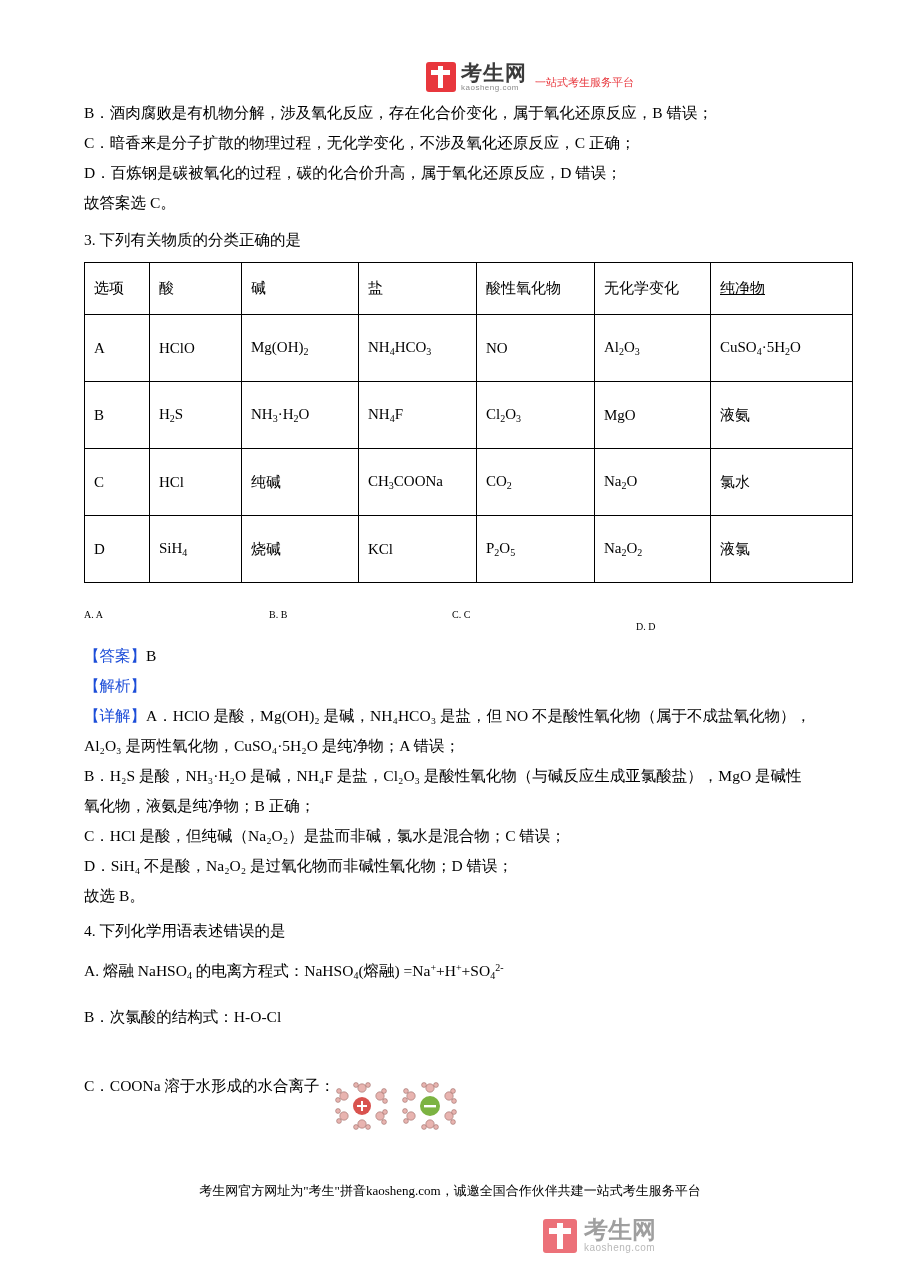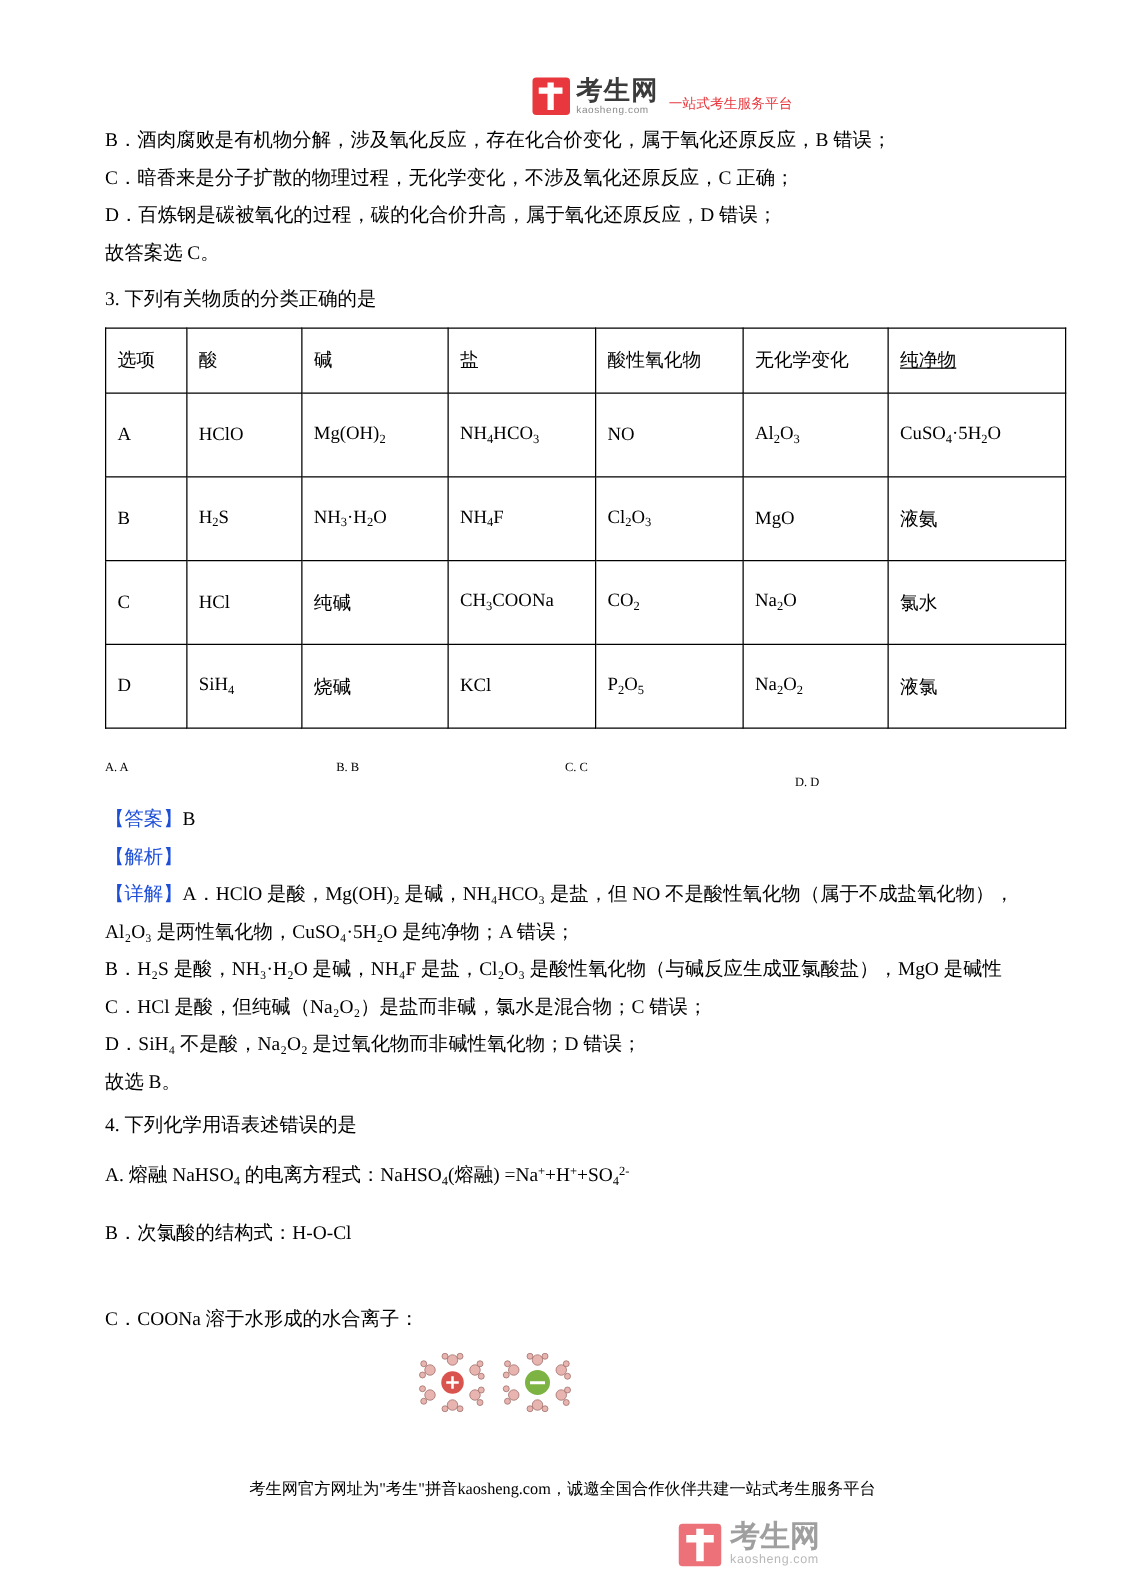--- a/index.html
+++ b/index.html
@@ -154,20 +154,21 @@
       <span class="blue">【答案】</span><span>B</span>
     </p>
 
     <p class="line blue">【解析】</p>
 
     <p class="line">
       <span class="blue">【详解】</span><span>A．HClO 是酸，Mg(OH)₂ 是碱，NH₄HCO₃ 是盐，但 NO 不是酸性氧化物（属于不成盐氧化物），</span>
     </p>
     <p class="line">Al₂O₃ 是两性氧化物，CuSO₄·5H₂O 是纯净物；A 错误；</p>
     <p class="line">B．H₂S 是酸，NH₃·H₂O 是碱，NH₄F 是盐，Cl₂O₃ 是酸性氧化物（与碱反应生成亚氯酸盐），MgO 是碱性</p>
+    <p class="line">氧化物，液氨是纯净物；B 正确；</p>
     <p class="line">C．HCl 是酸，但纯碱（Na₂O₂）是盐而非碱，氯水是混合物；C 错误；</p>
     <p class="line">D．SiH₄ 不是酸，Na₂O₂ 是过氧化物而非碱性氧化物；D 错误；</p>
     <p class="line">故选 B。</p>
 
     <p style="margin-top:18px;">4. 下列化学用语表述错误的是</p>
 
     <p style="margin-top:20px;">
       A. 熔融 NaHSO<sub>4</sub> 的电离方程式：NaHSO<sub>4</sub>(熔融) =Na<sup>+</sup>+H<sup>+</sup>+SO<sub>4</sub><sup>2-</sup>
     </p>
 

